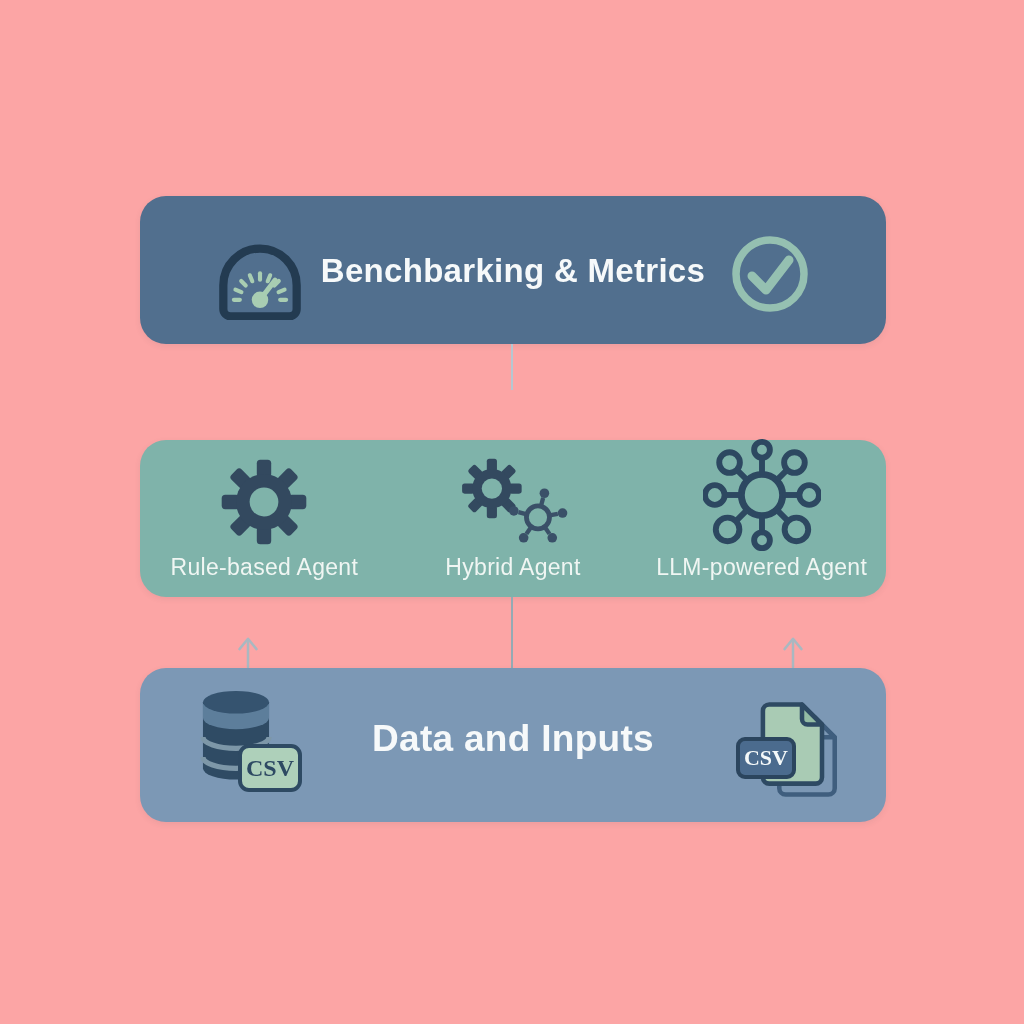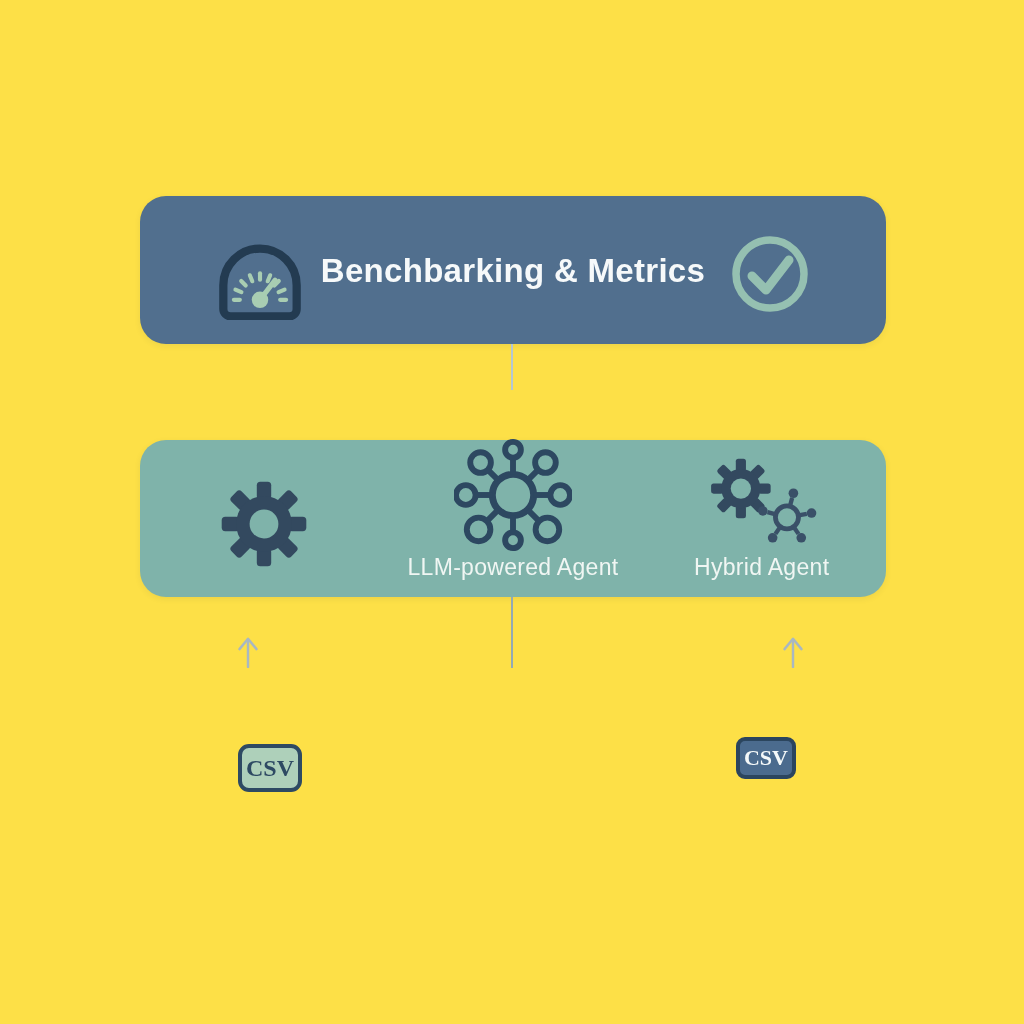--- a/index.html
+++ b/index.html
@@ -1,16 +1,16 @@
 <!DOCTYPE html>
 <html><head>
 <meta charset="utf-8">
 <style>
   html,body{margin:0;padding:0;background:#fcfdfe;}
-  #stage{position:relative;width:1024px;height:1024px;background:#fde047;overflow:hidden;
+  #stage{position:relative;width:1024px;height:1024px;background:#fca5a5;overflow:hidden;
          font-family:"Liberation Sans",sans-serif;}
   .band{position:absolute;left:140px;width:746px;border-radius:26px;
         box-shadow:0 2px 6px rgba(40,60,80,0.08);}
   #band-top{top:196px;height:148px;background:#516F8E;}
   #band-agents{top:440px;height:157px;background:#7FB3AA;}
   #band-data{top:668px;height:154px;background:#7C98B5;}
   .band-title{position:absolute;left:0;right:0;text-align:center;color:#F6F9FA;
               font-weight:700;letter-spacing:0.3px;}
   #top-title{top:56px;font-size:33px;}
   #data-title{top:50px;font-size:37px;}
@@ -80,20 +80,62 @@
                 <rect x="-8" y="-47" width="16" height="20" rx="4" transform="rotate(180)"></rect>
                 <rect x="-8" y="-47" width="16" height="20" rx="4" transform="rotate(225)"></rect>
                 <rect x="-8" y="-47" width="16" height="20" rx="4" transform="rotate(270)"></rect>
                 <rect x="-8" y="-47" width="16" height="20" rx="4" transform="rotate(315)"></rect>
               </g>
               <circle r="31"></circle>
             </g>
             <circle r="16" fill="#7FB3AA"></circle>
           </svg>
         </div>
+        <div class="agent-label">Rule-based Agent</div>
+      </div>
+
+      <div class="agent-col">
+        <div class="agent-icon">
+          <svg width="116" height="96" viewBox="0 0 120 100">
+            <g transform="translate(38,36) scale(0.66)">
+              <g fill="#33495F">
+                <g>
+                  <rect x="-8" y="-47" width="16" height="20" rx="4"></rect>
+                  <rect x="-8" y="-47" width="16" height="20" rx="4" transform="rotate(45)"></rect>
+                  <rect x="-8" y="-47" width="16" height="20" rx="4" transform="rotate(90)"></rect>
+                  <rect x="-8" y="-47" width="16" height="20" rx="4" transform="rotate(135)"></rect>
+                  <rect x="-8" y="-47" width="16" height="20" rx="4" transform="rotate(180)"></rect>
+                  <rect x="-8" y="-47" width="16" height="20" rx="4" transform="rotate(225)"></rect>
+                  <rect x="-8" y="-47" width="16" height="20" rx="4" transform="rotate(270)"></rect>
+                  <rect x="-8" y="-47" width="16" height="20" rx="4" transform="rotate(315)"></rect>
+                </g>
+                <circle r="31"></circle>
+              </g>
+              <circle r="16" fill="#7FB3AA"></circle>
+            </g>
+            <g transform="translate(86,66)" stroke="#3A5068" fill="none">
+              <circle r="12" stroke-width="5"></circle>
+              <g stroke-width="4.5">
+                <line x1="3.1" y1="-11.6" x2="5.4" y2="-20.3"></line>
+                <line x1="11.8" y1="-2.1" x2="20.7" y2="-3.7"></line>
+                <line x1="6.9" y1="9.8" x2="12" y2="17.2"></line>
+                <line x1="-6.9" y1="9.8" x2="-12" y2="17.2"></line>
+                <line x1="-11.6" y1="-3.1" x2="-20.3" y2="-5.4"></line>
+              </g>
+              <g fill="#3A5068" stroke="none">
+                <circle cx="6.7" cy="-25.1" r="5"></circle>
+                <circle cx="25.6" cy="-4.5" r="5"></circle>
+                <circle cx="14.9" cy="21.3" r="5"></circle>
+                <circle cx="-14.9" cy="21.3" r="5"></circle>
+                <circle cx="-25.1" cy="-6.7" r="5"></circle>
+              </g>
+            </g>
+          </svg>
+        </div>
+        <div class="agent-label">Hybrid Agent</div>
       </div>
 
       <div class="agent-col">
         <div class="agent-icon">
           <svg width="118" height="118" viewBox="-60 -60 120 120">
             <g stroke="#2D4861" fill="none">
               <circle r="21" stroke-width="7"></circle>
               <g stroke-width="6">
                 <line x1="0" y1="-21" x2="0" y2="-38"></line>
                 <line x1="14.8" y1="-14.8" x2="25.5" y2="-25.5"></line>
@@ -111,76 +153,55 @@
                 <circle cx="-35" cy="35" r="12"></circle>
                 <circle cx="-48" cy="0" r="10"></circle>
                 <circle cx="-33" cy="-33" r="10.5"></circle>
               </g>
             </g>
           </svg>
         </div>
         <div class="agent-label">LLM-powered Agent</div>
       </div>
 
-      <div class="agent-col">
-        <div class="agent-icon">
-          <svg width="116" height="96" viewBox="0 0 120 100">
-            <g transform="translate(38,36) scale(0.66)">
-              <g fill="#33495F">
-                <g>
-                  <rect x="-8" y="-47" width="16" height="20" rx="4"></rect>
-                  <rect x="-8" y="-47" width="16" height="20" rx="4" transform="rotate(45)"></rect>
-                  <rect x="-8" y="-47" width="16" height="20" rx="4" transform="rotate(90)"></rect>
-                  <rect x="-8" y="-47" width="16" height="20" rx="4" transform="rotate(135)"></rect>
-                  <rect x="-8" y="-47" width="16" height="20" rx="4" transform="rotate(180)"></rect>
-                  <rect x="-8" y="-47" width="16" height="20" rx="4" transform="rotate(225)"></rect>
-                  <rect x="-8" y="-47" width="16" height="20" rx="4" transform="rotate(270)"></rect>
-                  <rect x="-8" y="-47" width="16" height="20" rx="4" transform="rotate(315)"></rect>
-                </g>
-                <circle r="31"></circle>
-              </g>
-              <circle r="16" fill="#7FB3AA"></circle>
-            </g>
-            <g transform="translate(86,66)" stroke="#3A5068" fill="none">
-              <circle r="12" stroke-width="5"></circle>
-              <g stroke-width="4.5">
-                <line x1="3.1" y1="-11.6" x2="5.4" y2="-20.3"></line>
-                <line x1="11.8" y1="-2.1" x2="20.7" y2="-3.7"></line>
-                <line x1="6.9" y1="9.8" x2="12" y2="17.2"></line>
-                <line x1="-6.9" y1="9.8" x2="-12" y2="17.2"></line>
-                <line x1="-11.6" y1="-3.1" x2="-20.3" y2="-5.4"></line>
-              </g>
-              <g fill="#3A5068" stroke="none">
-                <circle cx="6.7" cy="-25.1" r="5"></circle>
-                <circle cx="25.6" cy="-4.5" r="5"></circle>
-                <circle cx="14.9" cy="21.3" r="5"></circle>
-                <circle cx="-14.9" cy="21.3" r="5"></circle>
-                <circle cx="-25.1" cy="-6.7" r="5"></circle>
-              </g>
-            </g>
-          </svg>
-        </div>
-        <div class="agent-label">Hybrid Agent</div>
-      </div>
-
     </div>
   </div>
 
   <div class="vline" id="vline-mid"></div>
 
   <svg class="icon-abs" style="left:235px;top:634px;" width="26" height="34" viewBox="0 0 26 36">
     <g stroke="#A9B8C1" stroke-width="2.6" fill="none" stroke-linecap="round" stroke-linejoin="round">
       <line x1="13" y1="6" x2="13" y2="35"></line>
       <polyline points="4,16 13,5 22,16"></polyline>
     </g>
   </svg>
   <svg class="icon-abs" style="left:780px;top:634px;" width="26" height="34" viewBox="0 0 26 36">
     <g stroke="#A9B8C1" stroke-width="2.6" fill="none" stroke-linecap="round" stroke-linejoin="round">
       <line x1="13" y1="6" x2="13" y2="35"></line>
       <polyline points="4,16 13,5 22,16"></polyline>
     </g>
   </svg>
 
+  <div class="band" id="band-data">
+    <div class="band-title" id="data-title">Data and Inputs</div>
+
+    <svg class="icon-abs" style="left:56px;top:20px;" width="80" height="98" viewBox="0 0 92 112">
+      <path d="M8 16 v76 a38 13 0 0 0 76 0 V16 Z" fill="#2F4B64"></path>
+      <path d="M8 18 v16 a38 13 0 0 0 76 0 V18 Z" fill="#5D7E9B"></path>
+      <path d="M8 56 a38 13 0 0 0 76 0" stroke="#7D97A8" stroke-width="6" fill="none"></path>
+      <path d="M8 79 a38 13 0 0 0 76 0" stroke="#7D97A8" stroke-width="6" fill="none"></path>
+      <ellipse cx="46" cy="16" rx="38" ry="13" fill="#35536F"></ellipse>
+    </svg>
+
+    <svg class="icon-abs" style="left:602px;top:26px;" width="100" height="112" viewBox="0 0 110 120">
+      <g stroke-linejoin="round">
+        <path d="M48 24 H80 L102 46 V102 a7 7 0 0 1 -7 7 H48 a7 7 0 0 1 -7 -7 V31 a7 7 0 0 1 7 -7 Z" fill="#7C98B5" stroke="#3F5E7E" stroke-width="5"></path>
+        <path d="M80 24 V40 a6 6 0 0 0 6 6 H102 Z" fill="#7C98B5" stroke="#3F5E7E" stroke-width="5"></path>
+        <path d="M30 10 H66 L88 32 V90 a7 7 0 0 1 -7 7 H30 a7 7 0 0 1 -7 -7 V17 a7 7 0 0 1 7 -7 Z" fill="#A9CBB4" stroke="#2E4A63" stroke-width="5"></path>
+        <path d="M66 10 V26 a6 6 0 0 0 6 6 H88 Z" fill="#93BCA4" stroke="#2E4A63" stroke-width="5"></path>
+      </g>
+    </svg>
+  </div>
 
   <div class="csv-badge" id="csv-badge-left">CSV</div>
   <div class="csv-badge" id="csv-badge-right">CSV</div>
 
 </div>
 
 </body></html>

